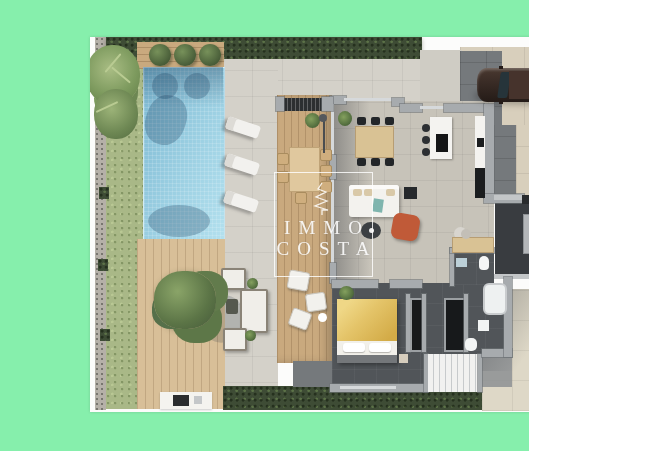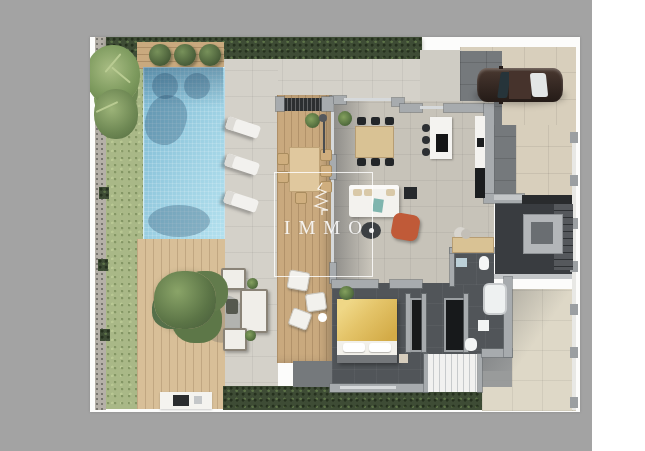--- a/index.html
+++ b/index.html
@@ -1,16 +1,16 @@
 <!DOCTYPE html>
 <html style="--grass: #a9b887; --hedge: #3e4c35; --pool-light: #9fd2e4; --pool-mid: #7db9d3; --wood: #c9a97e; --wood-light: #d8bf98; --pave: #d4d1c9; --pave-dark: #75797c; --floor: #c7c3b9; --floor-dark: #515559; --wall: #a7abae; --wall-light: #d6d9db; --drive: #d8cfbc; --patio: #ded8c7; --car: #3a2c26; --bed-yellow: #e4c469; --terracotta: #c05a38; --black-unit: #1b1d1f; --white-furniture: #f3f2ee;"><head>
 <meta charset="utf-8">
 <style>
   html,body{margin:0;padding:0;background:#fff;}
-  #page{position:relative;width:592px;height:451px;background:#a3a3a3;overflow:hidden;
+  #page{position:relative;width:529px;height:451px;background:#86efac;overflow:hidden;
         font-family:"Liberation Sans",sans-serif;}
   .s{position:absolute;}
   #scene{left:90px;top:37px;width:490px;height:375px;background:#fcfcfb;overflow:hidden;
          box-shadow:0 0 3px rgba(0,0,0,.14);}
   
   .speck-grass{background-color:var(--grass);
     background-image:radial-gradient(circle at 30% 30%, rgba(88,110,60,.45) 1px, transparent 1.6px),
                      radial-gradient(circle at 70% 65%, rgba(200,214,160,.5) 1px, transparent 1.6px);
     background-size:7px 7px,9px 9px;}
   .speck-hedge{background-color:var(--hedge);
@@ -402,16 +402,17 @@
       <div class="s mirror" style="left:22px;top:-2px"></div>
       <div class="s mirror" style="left:22px;top:33px"></div>
     </div>
 
     <div id="wm-frame" class="s"></div>
     <svg id="wm-glyph" class="s" width="18" height="34" viewBox="0 0 18 34">
       <polyline points="9,1 5,7 13,10 3,15 14,19 2,24 15,28 9,28 9,33" fill="none" stroke="#ffffff" stroke-width="1.3"></polyline>
     </svg>
     <div id="wm-text" class="s">
       <div id="wm-line1">IMMO</div>
+      <div id="wm-line2">COSTA</div>
     </div>
 
   </div>
 </div>
 
 </body></html>

